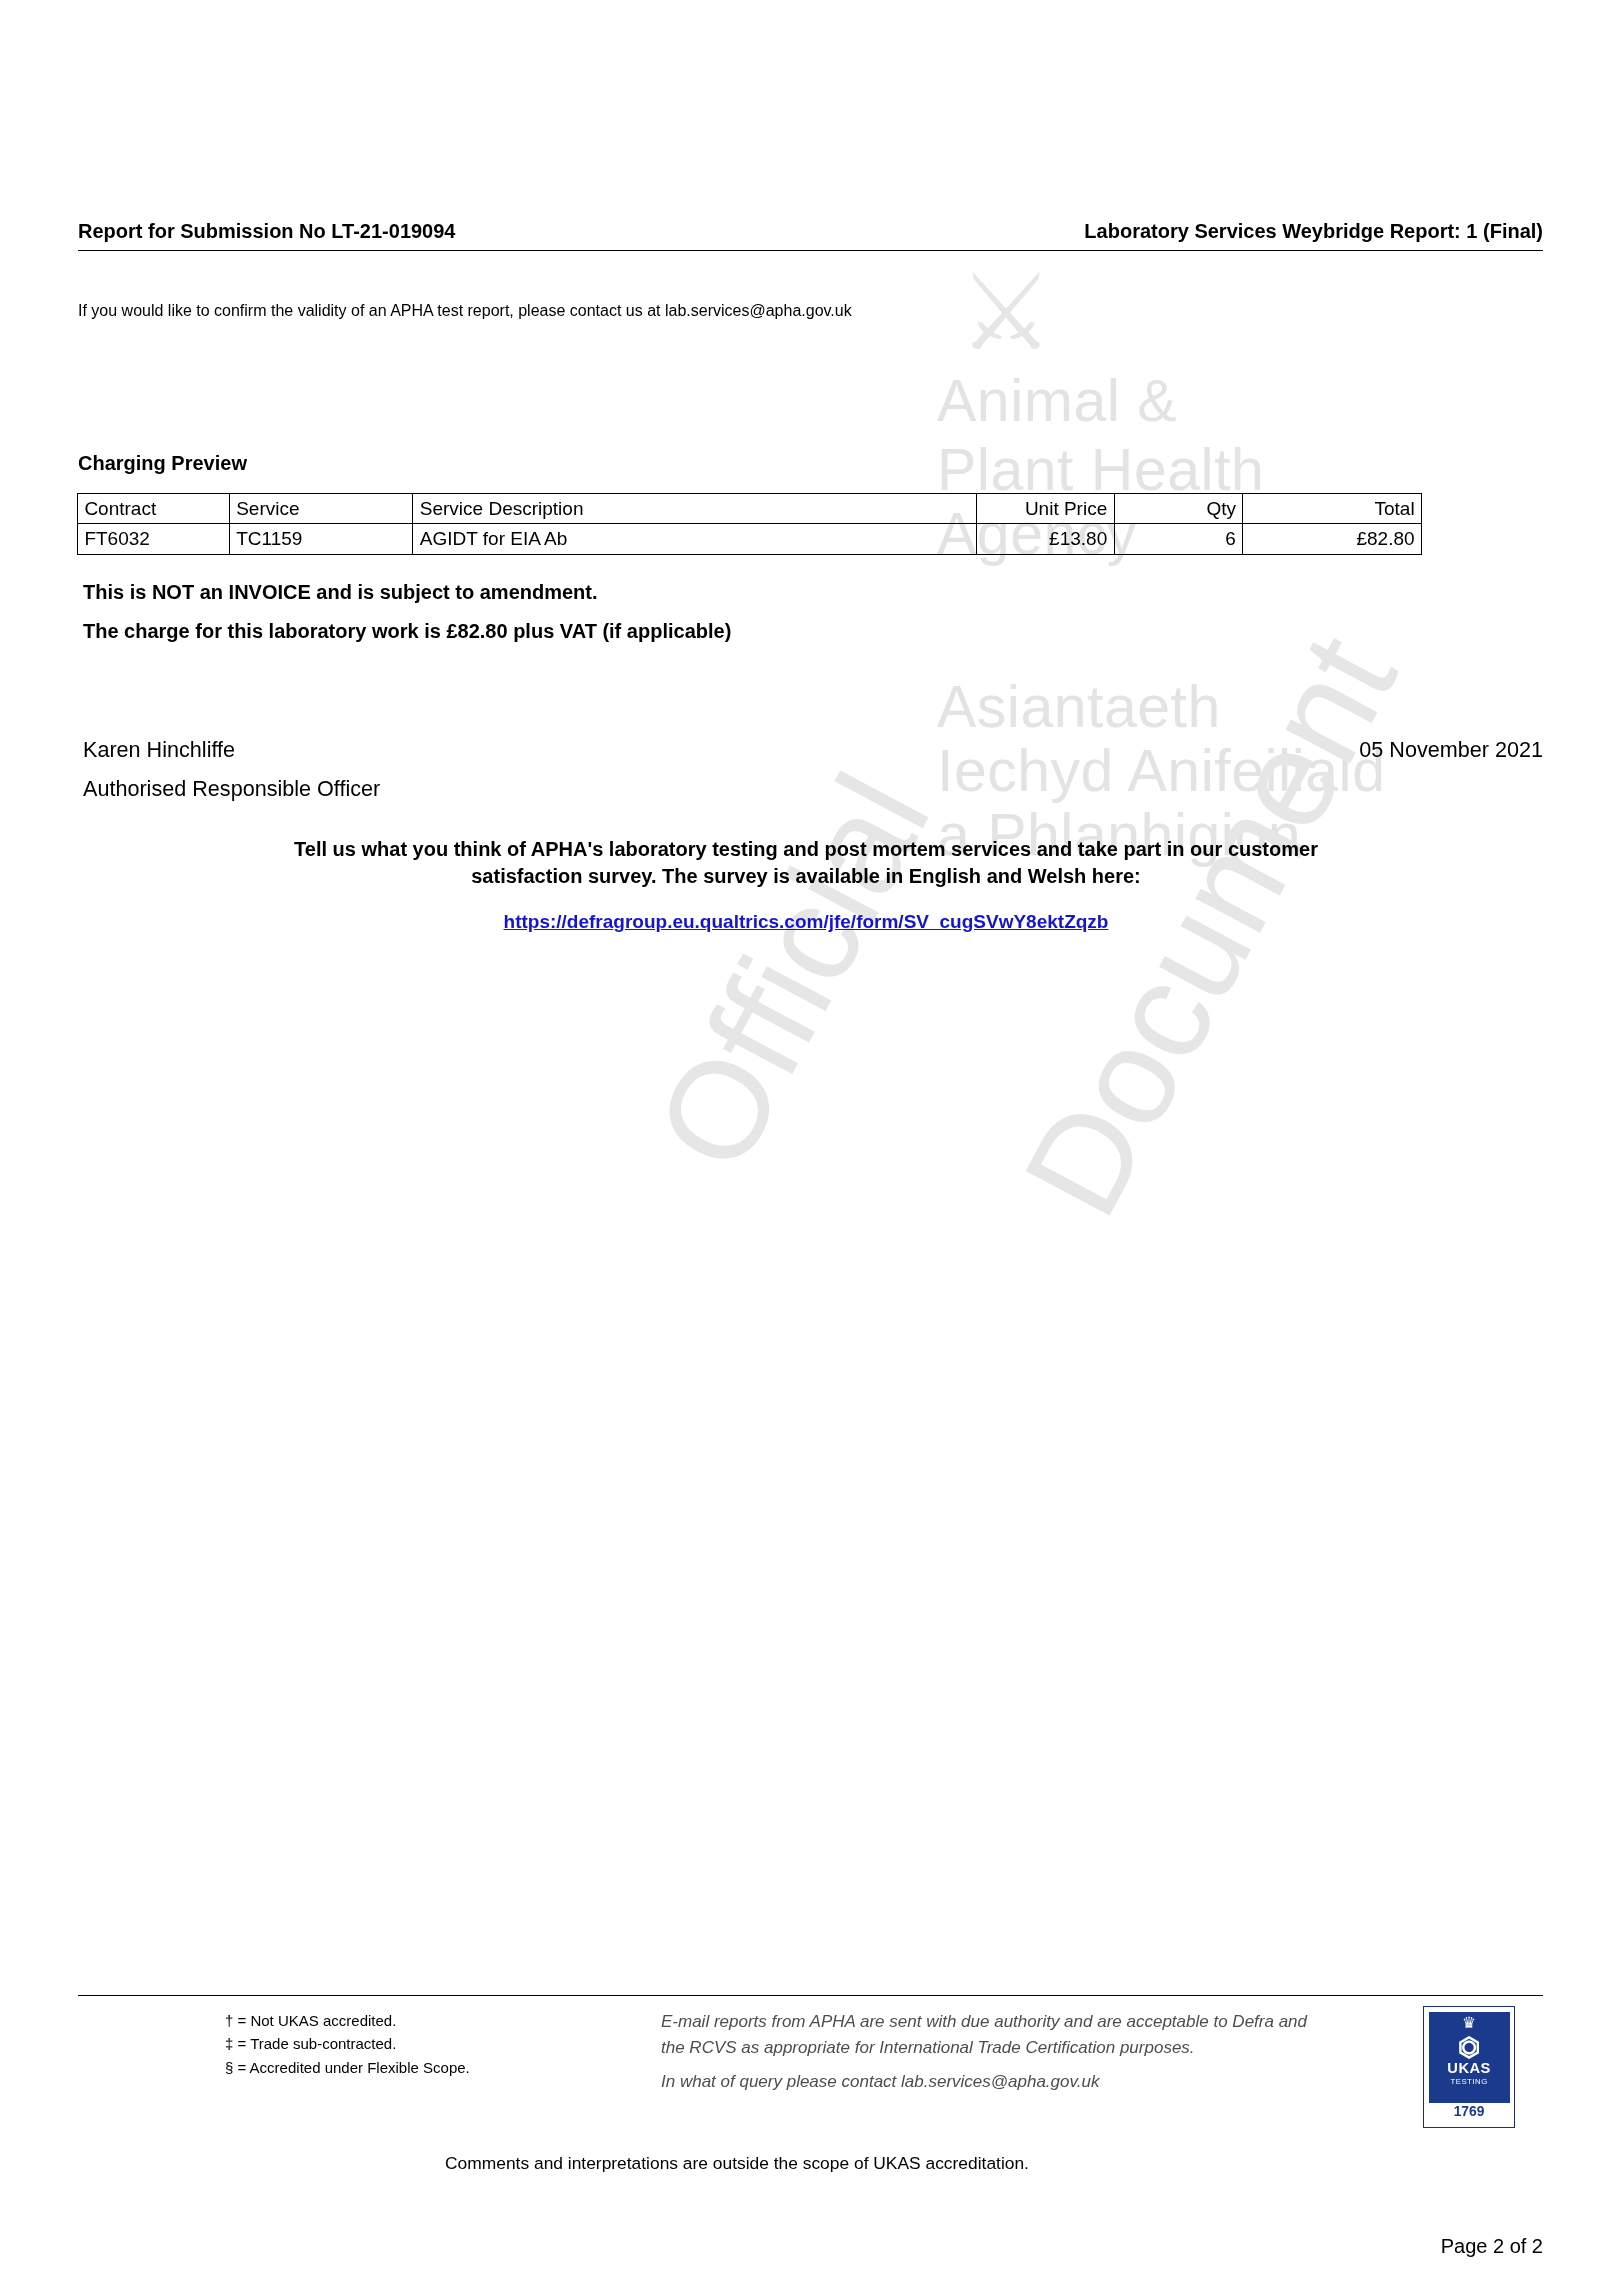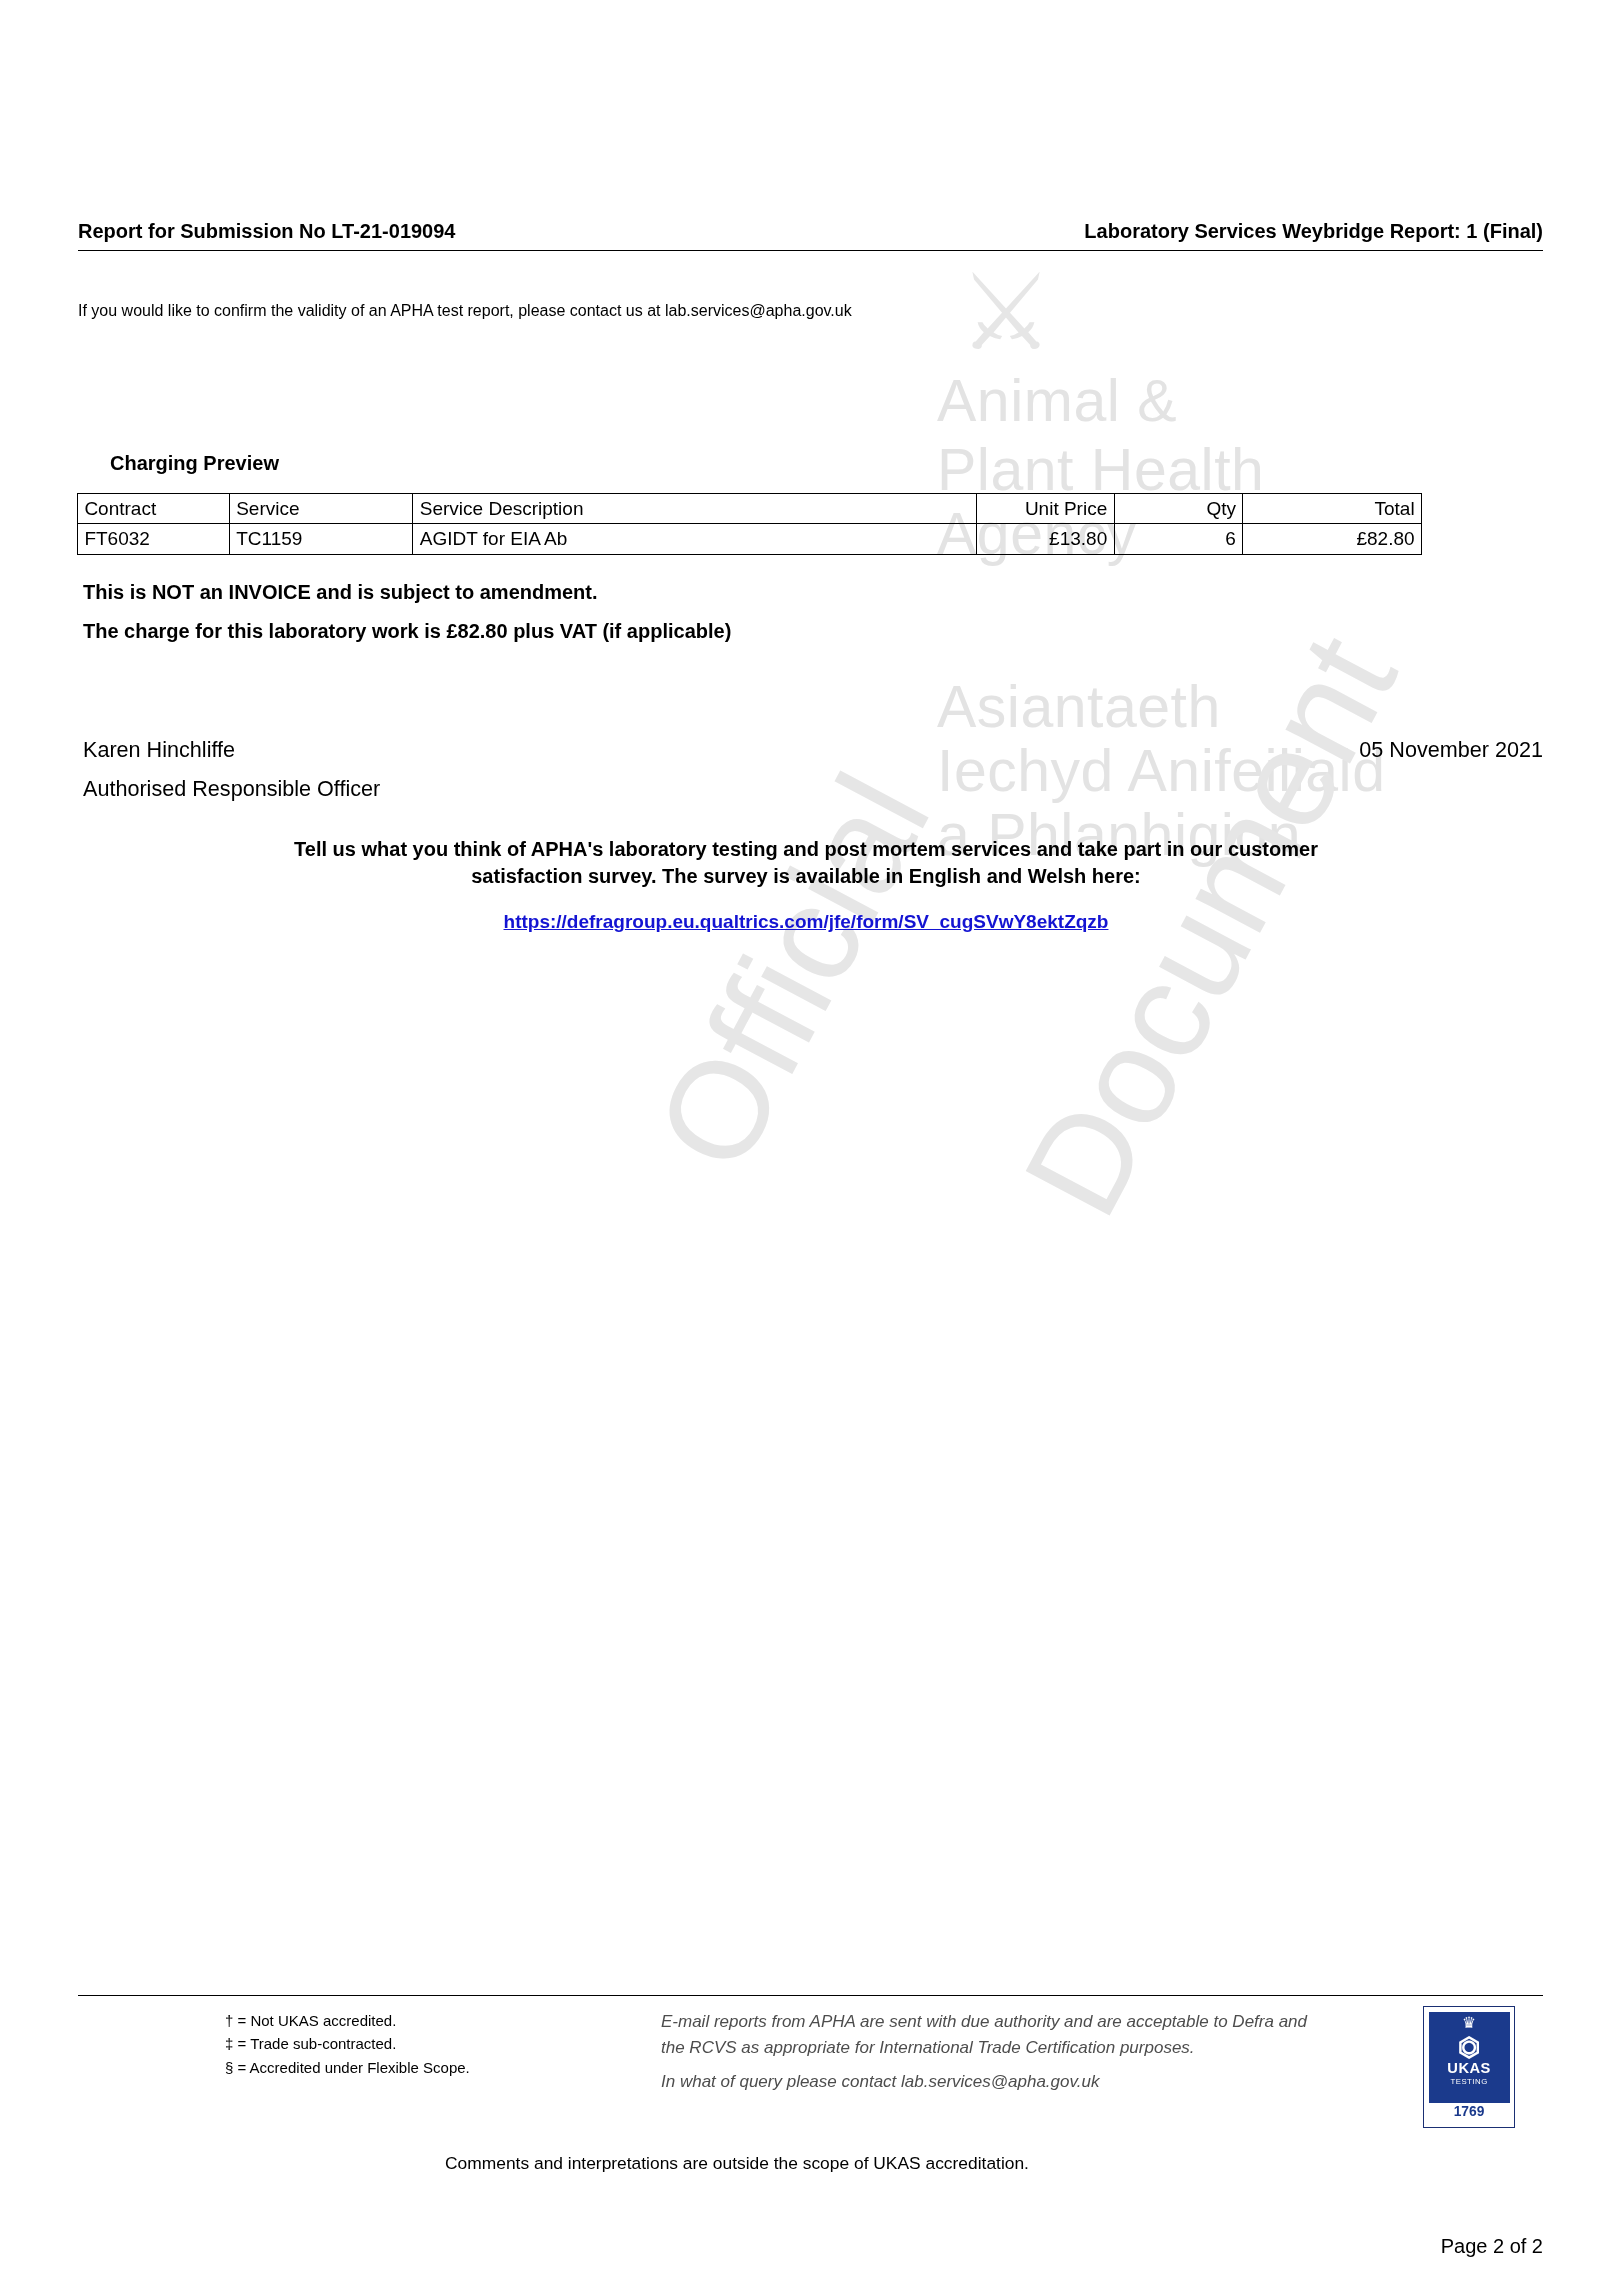--- a/index.html
+++ b/index.html
@@ -99,21 +99,20 @@
     top: 302px;
     font-size: 16px;
   }
 
   .charging-title {
     position: absolute;
     left: 78px;
     top: 452px;
     font-size: 20px;
     font-weight: bold;
-    margin-left: 32px;
   }
 
   
   .charge-table {
     position: absolute;
     left: 77px;
     top: 493px;
     width: 1345px;
     border-collapse: collapse;
     font-size: 19px;

